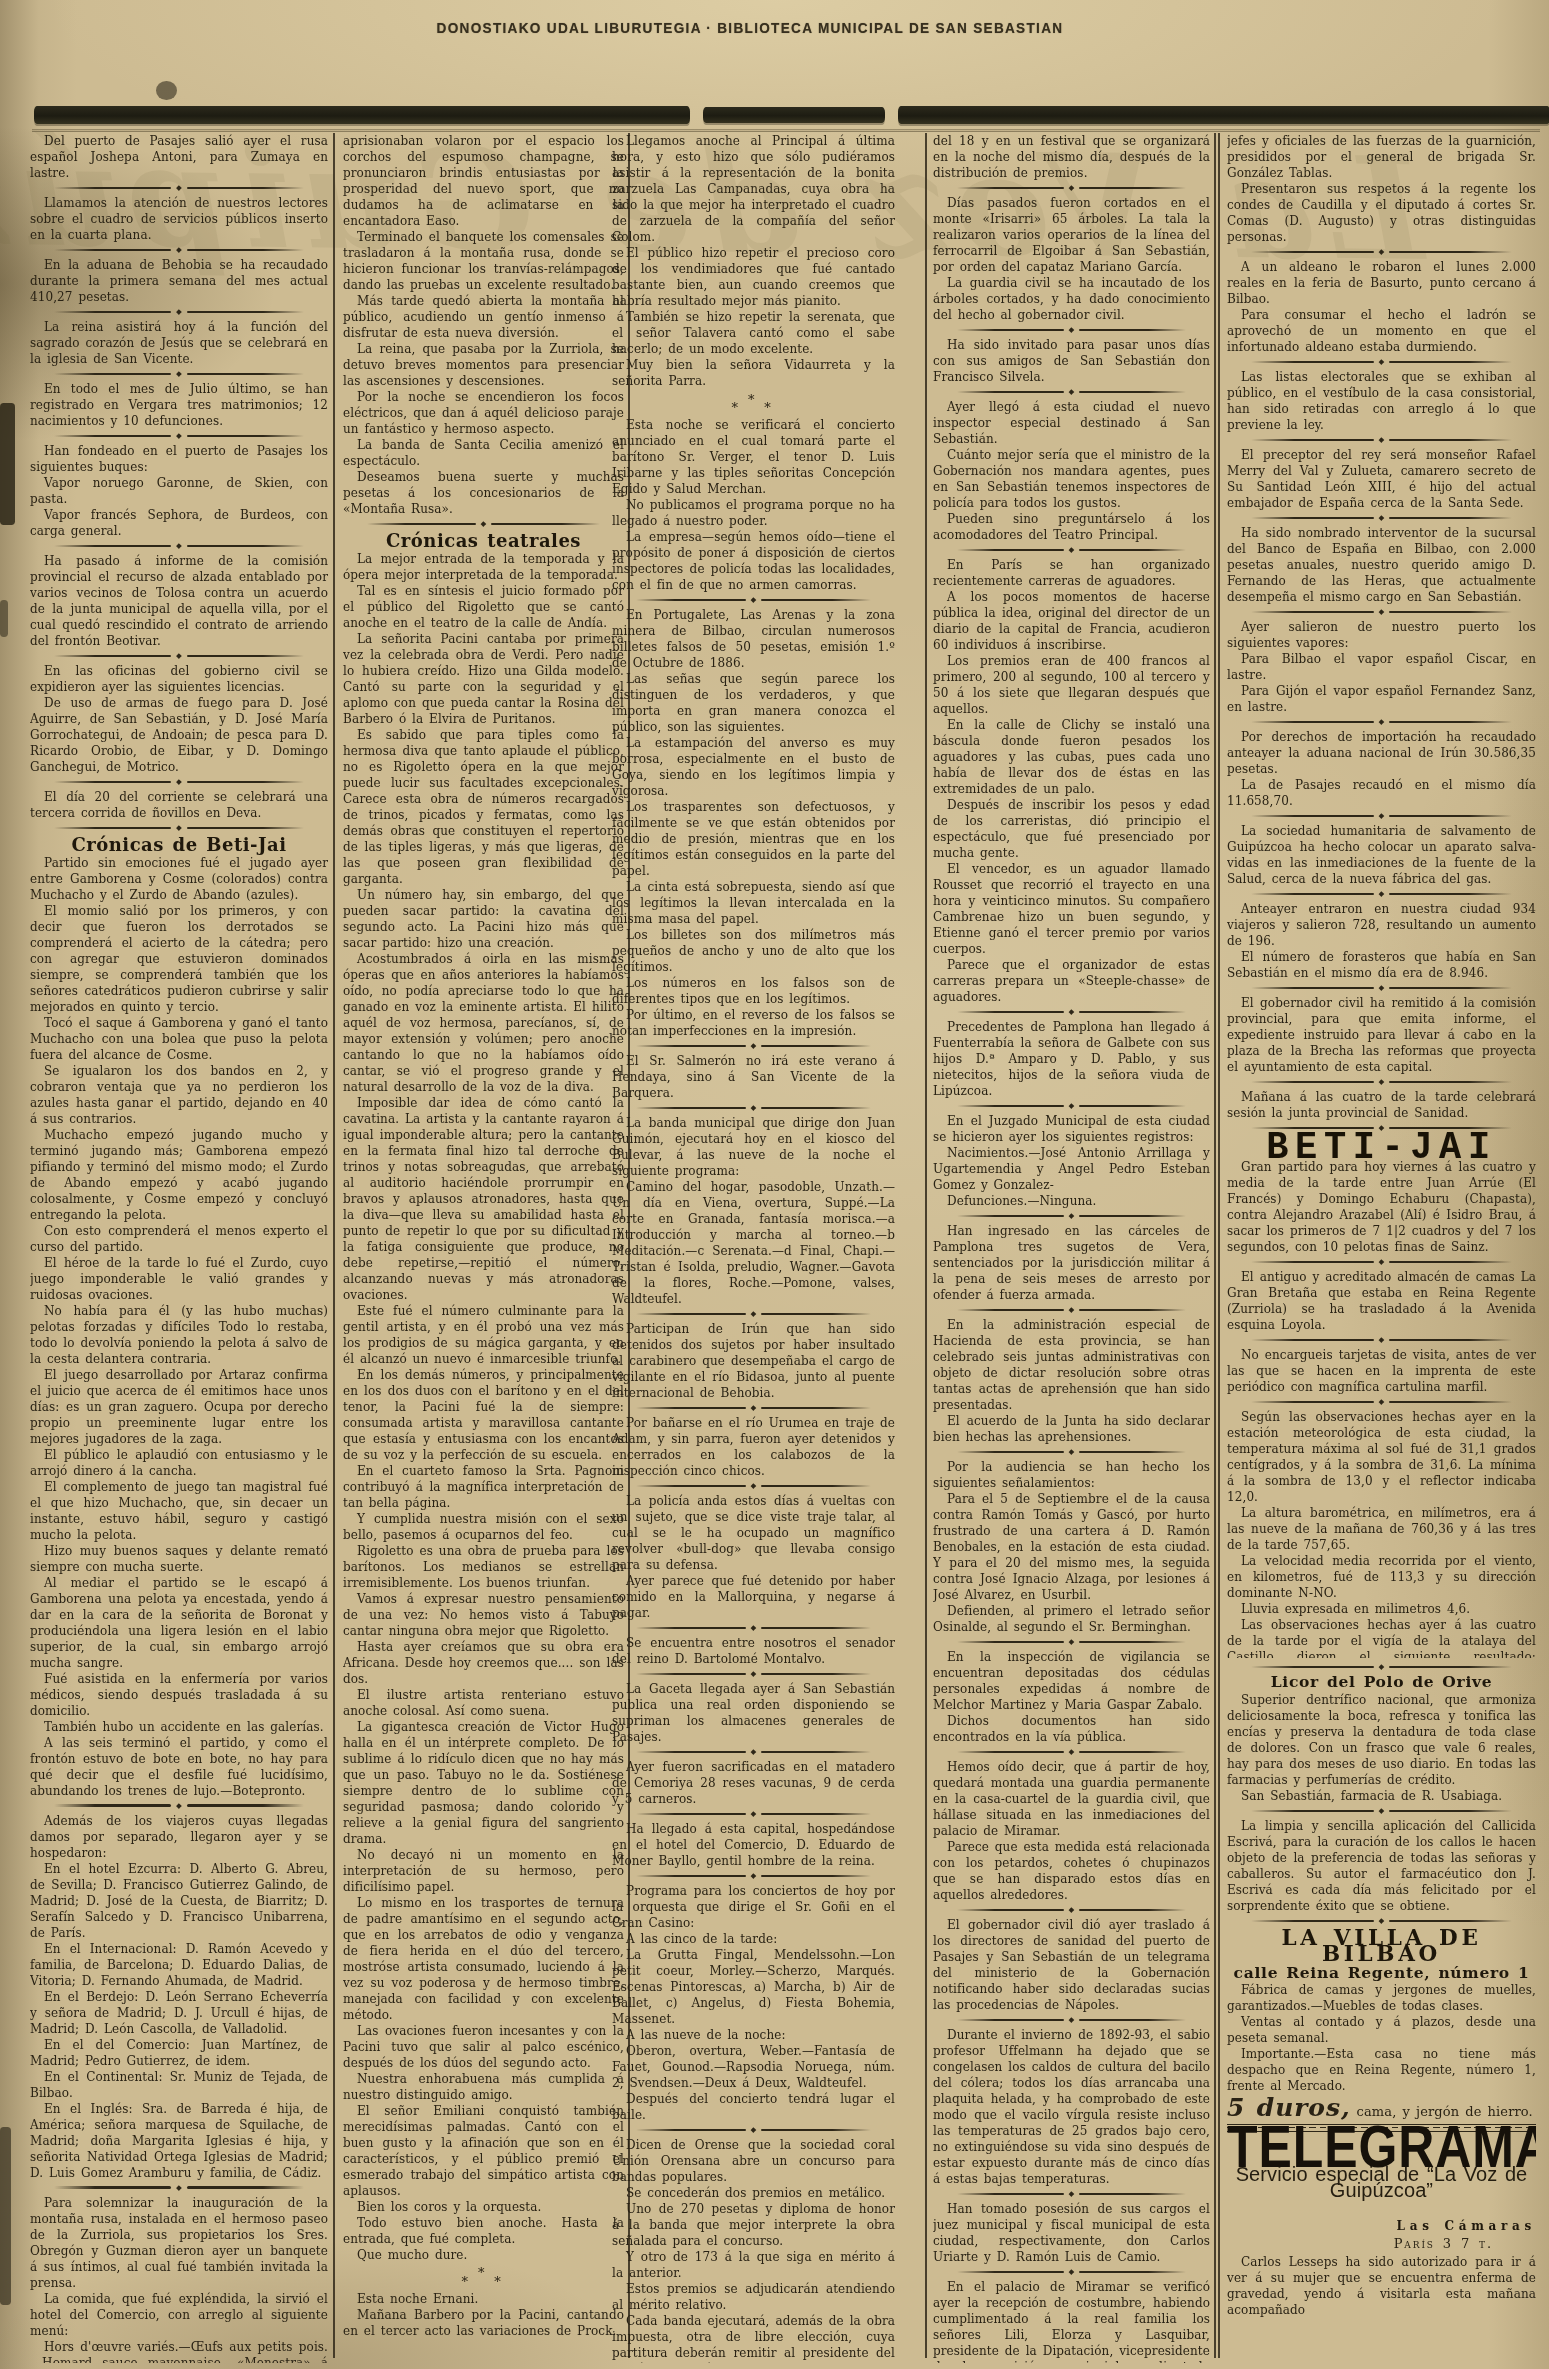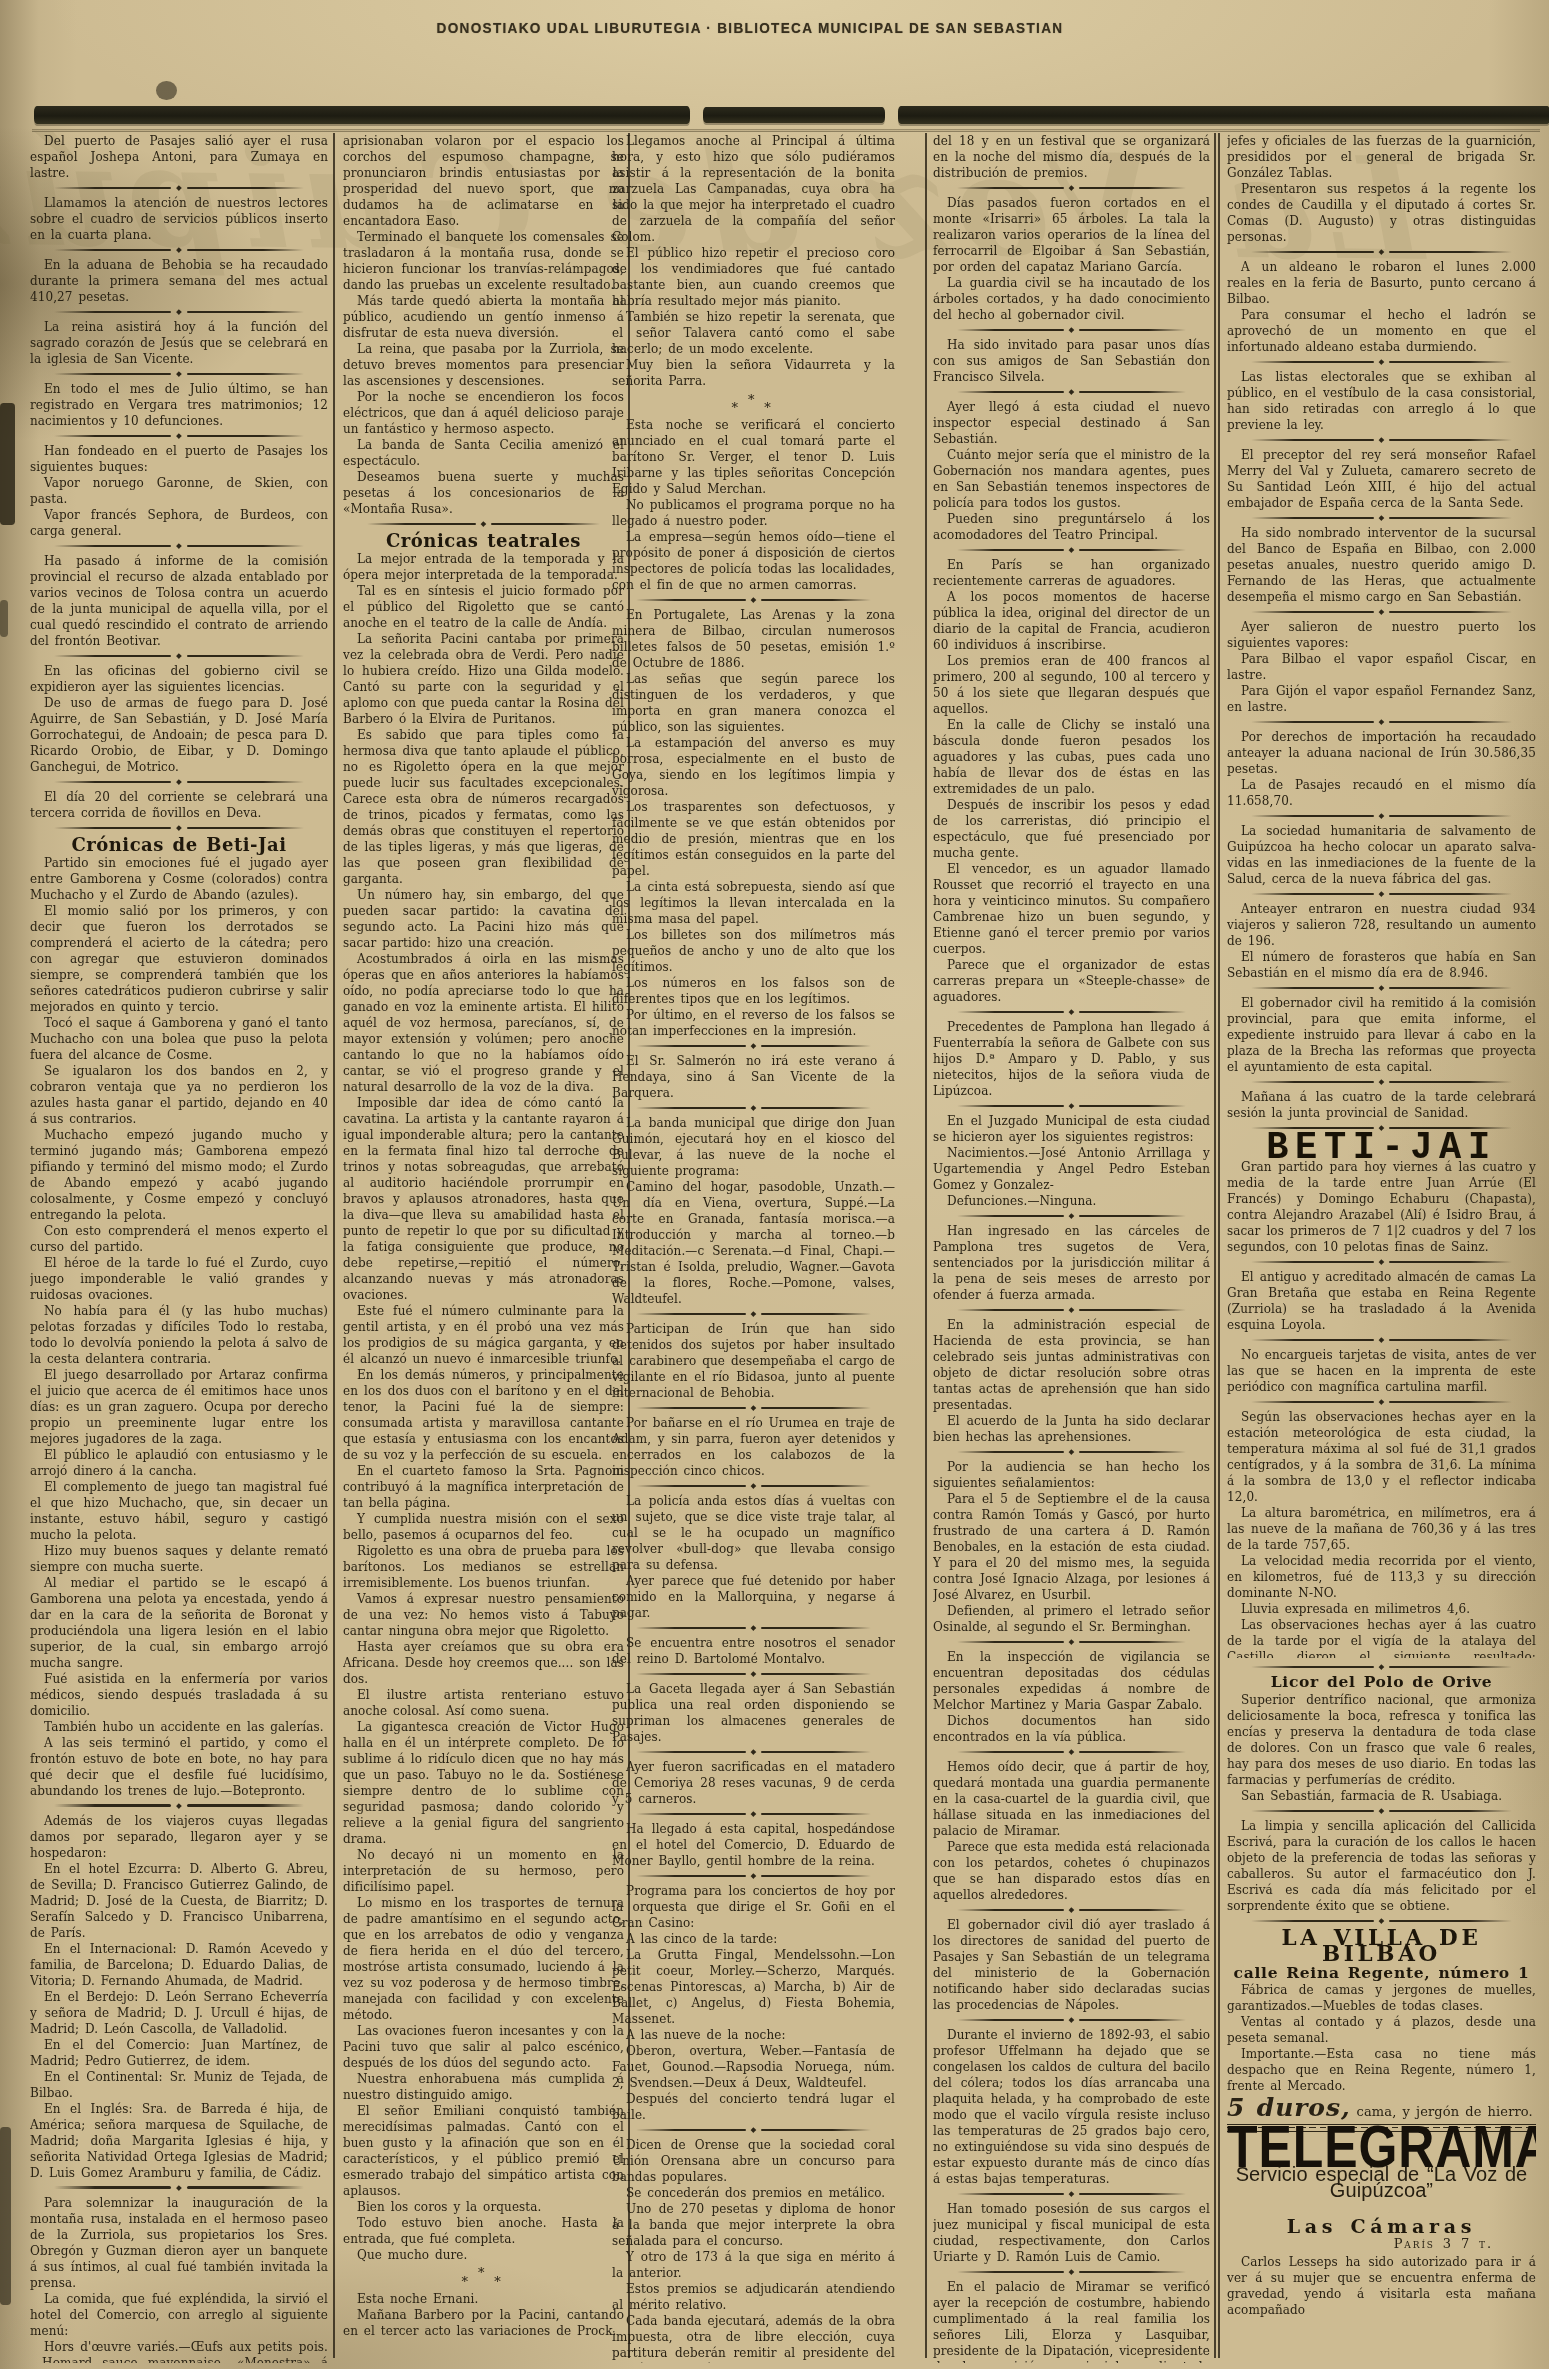--- a/index.html
+++ b/index.html
@@ -45,21 +45,21 @@
   h2.shop-head{margin:4.7px 0 0;font-size:21.5px;text-align:center;font-weight:bold;letter-spacing:3.7px;color:#1d160a;}
   h4.bold-line{margin:2.8px 0 1.9px;font-size:15.5px;text-align:center;font-weight:bold;color:#1f180c;letter-spacing:0.7px;}
   p.duros{margin:5.6px 0 1.9px;font-size:13px;text-indent:0;}
   p.duros .lead{font-size:25px;font-style:italic;font-weight:bold;letter-spacing:0.9px;}
   .telegrams{margin-top:3.7px;}
   .wavy{height:6.6px;margin:1.9px 0 4.7px;border-top:1.9px solid #2e2718;border-bottom:0.9px solid #2e2718;
     background:repeating-linear-gradient(90deg,#2e2718 0 6.6px,transparent 6.6px 10.3px);background-size:100% 1.4px;background-position:0 1.9px;background-repeat:no-repeat;}
   h1.tele-title{margin:1.9px 0 1.9px;font-family:"Liberation Sans",sans-serif;font-weight:bold;
     font-size:50px;letter-spacing:0.9px;text-align:center;color:#16110a;transform:scaleY(1.18);transform-origin:top;}
   .tele-service{font-family:"Liberation Sans",sans-serif;font-size:20px;text-align:center;margin:13px 0 20px;color:#241d10;}
-  h4.camaras{font-size:19px;letter-spacing:4.7px;margin:5.6px 0 1.9px;}
+  h4.camaras{font-size:12px;letter-spacing:4.7px;margin:5.6px 0 1.9px;text-align:right;}
   .dateline{text-align:right;padding-right:43px;font-variant:small-caps;letter-spacing:1.9px;font-size:13px;margin:0 0 1.9px;}
 </style>
 </head>
 <body>
 
 <div class="page">
 
   <div class="ghost">La Voz de Guipúzcoa</div>
 
   <div class="stamp">DONOSTIAKO UDAL LIBURUTEGIA · BIBLIOTECA MUNICIPAL DE SAN SEBASTIAN</div>

